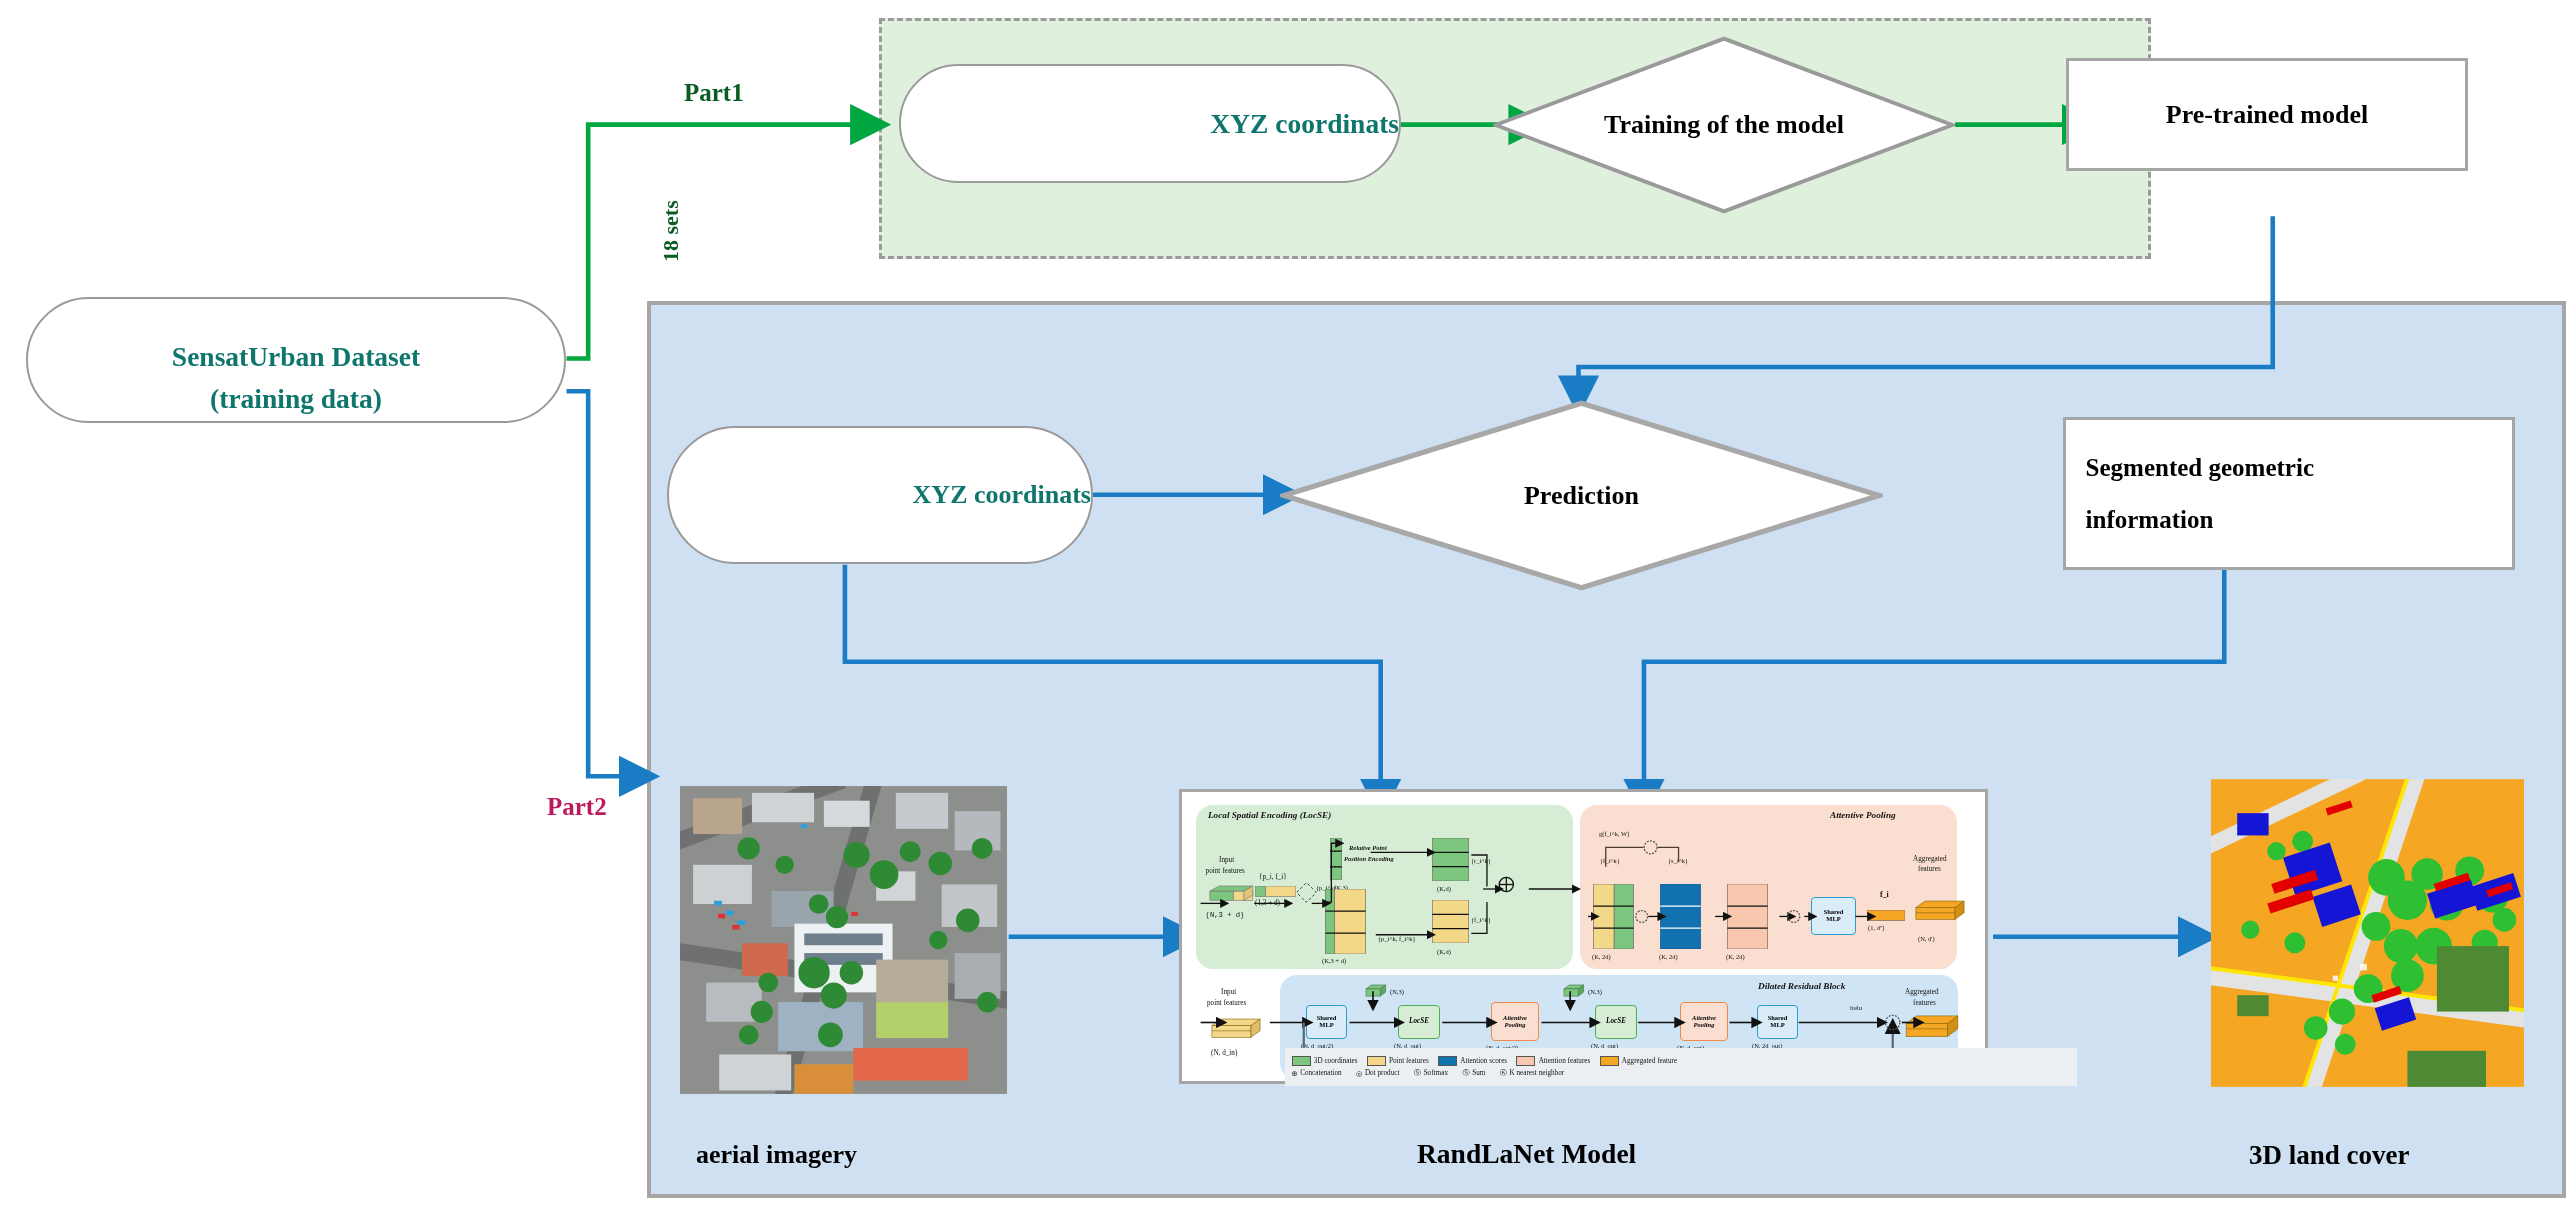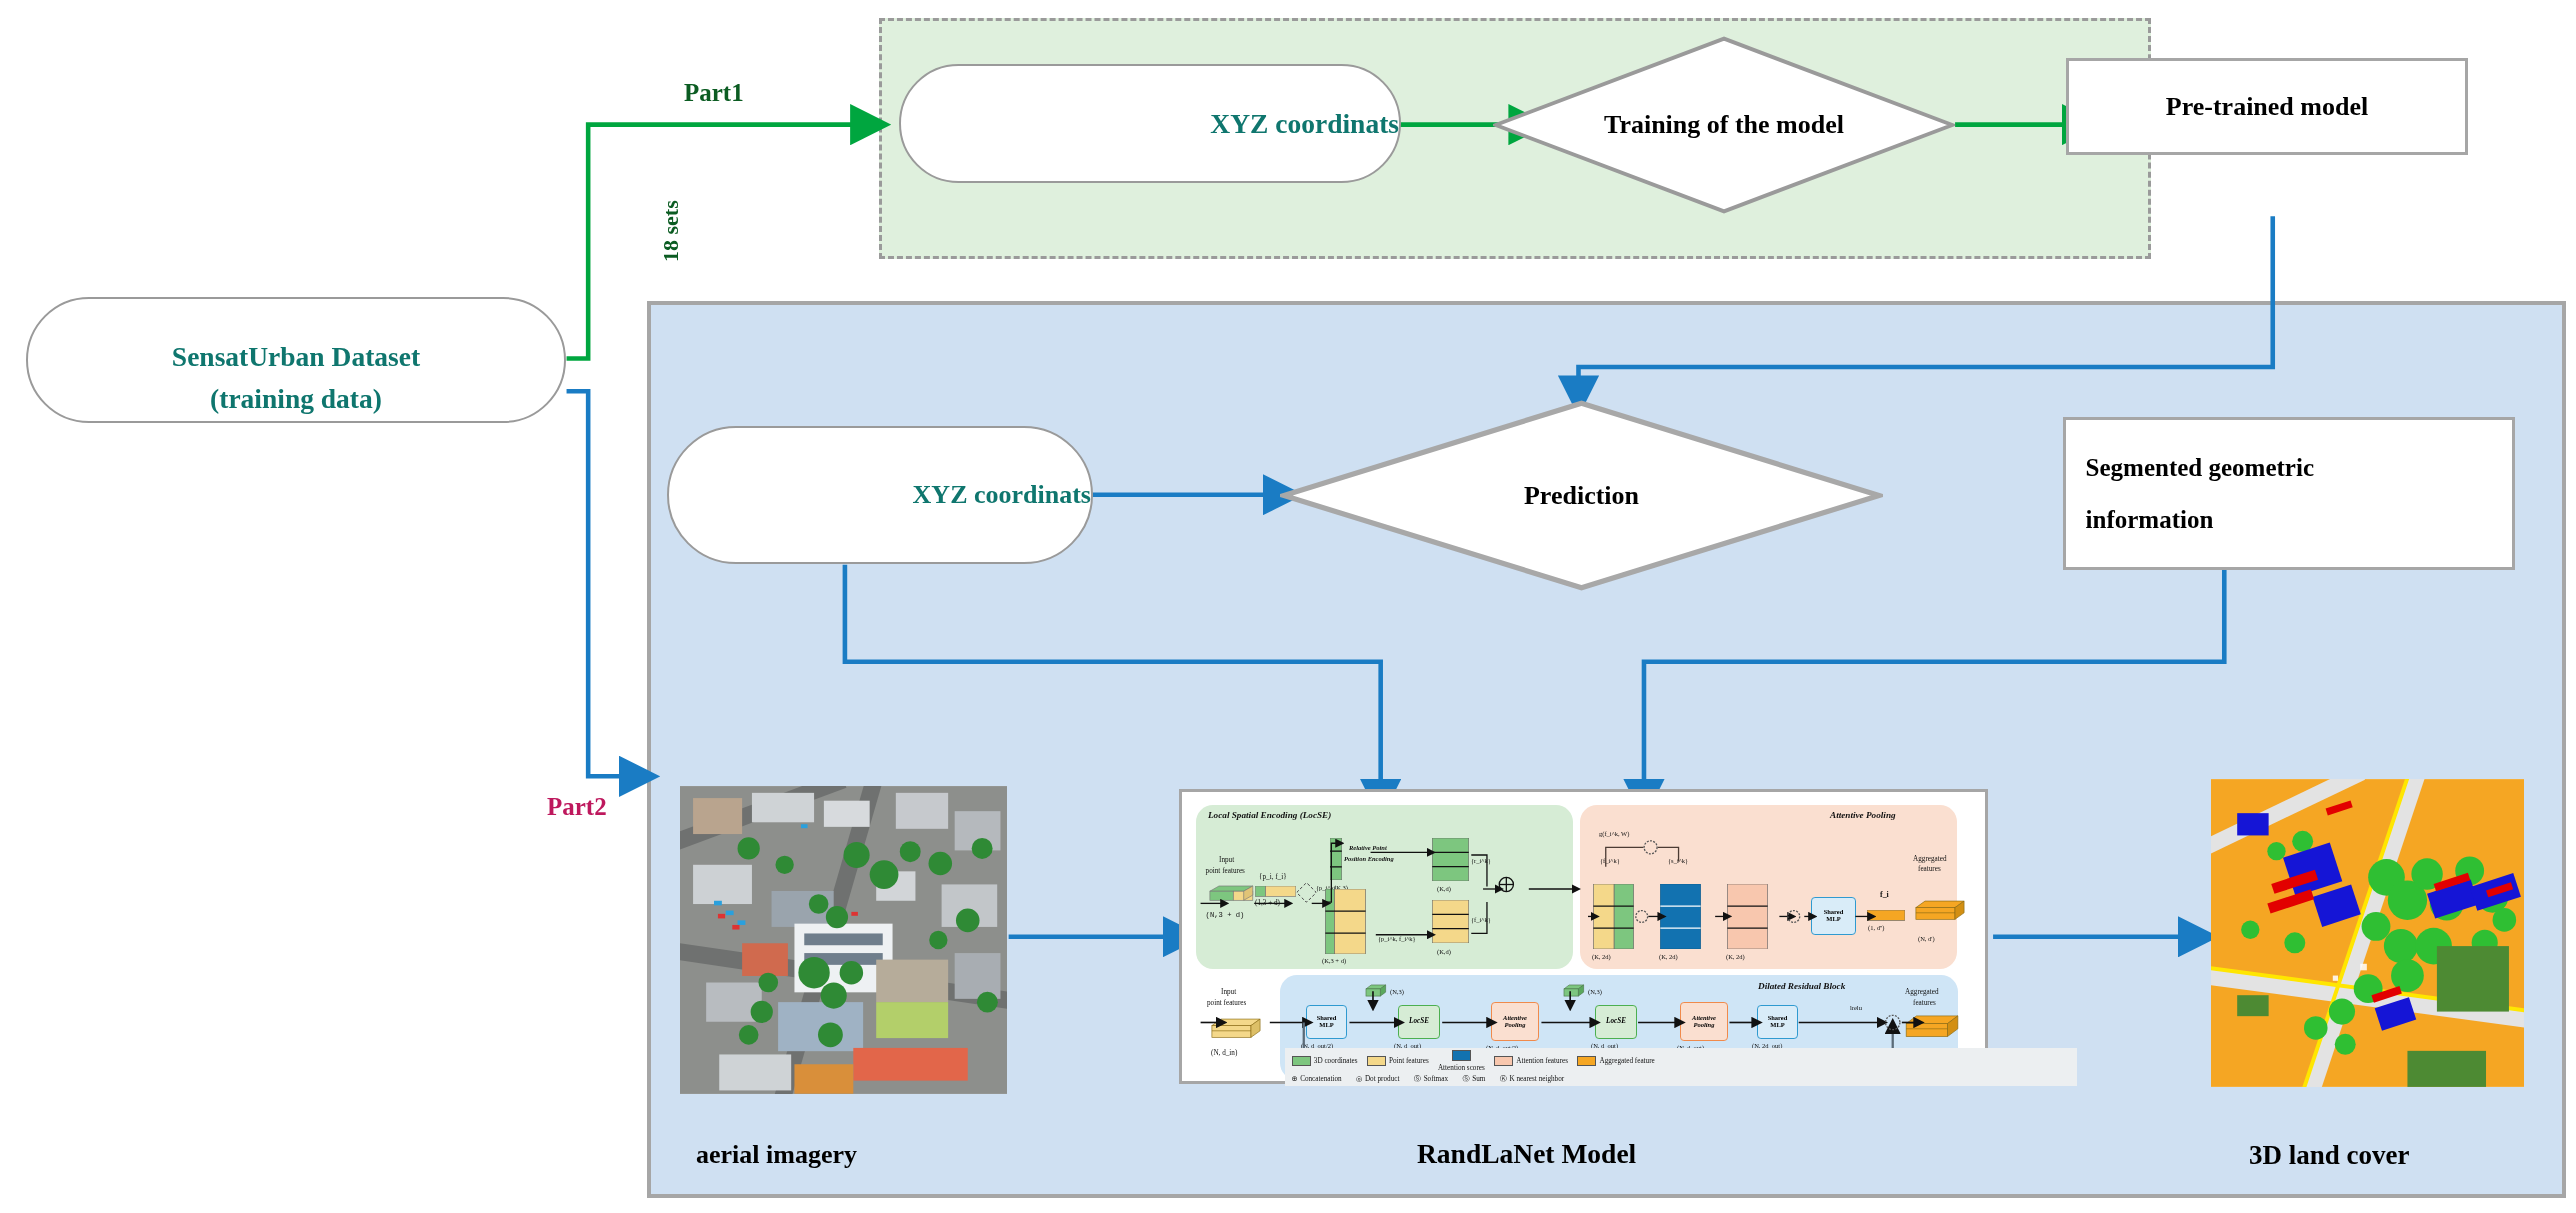--- a/index.html
+++ b/index.html
@@ -108,21 +108,21 @@
   <span>XYZ coordinats</span>
 </div>
 
 <div class="abs diamond-wrap" style="left:1493px;top:36px;width:462px;height:178px;">
   <svg width="462" height="178" viewBox="0 0 706 272">
     <polygon points="353,4 702,136 353,268 4,136" fill="#ffffff" stroke="#9a9a9a" stroke-width="6"></polygon>
   </svg>
   <div class="diamond-label" style="font-size:26px;">Training of the model</div>
 </div>
 
-<div class="abs rect" style="left:2066px;top:58px;width:402px;height:97px;font-size:26px;align-items:center;padding-left:0;">
+<div class="abs rect" style="left:2066px;top:58px;width:402px;height:113px;font-size:26px;align-items:center;padding-left:0;">
   <span>Pre-trained model</span>
 </div>
 
 <div class="abs stadium" style="left:667px;top:426px;width:426px;height:138px;font-size:26px;">
   <span>XYZ coordinats</span>
 </div>
 
 <div class="abs diamond-wrap" style="left:1280px;top:400px;width:603px;height:191px;">
   <svg width="603" height="191" viewBox="0 0 920 292">
     <polygon points="460,5 915,146 460,287 5,146" fill="#ffffff" stroke="#a8a8a8" stroke-width="8"></polygon>
@@ -500,21 +500,21 @@
             display:flex;flex-direction:column;justify-content:center;padding:2.6px 6.5px;box-sizing:border-box;">
   <div style="display:flex;gap:9.2px;align-items:center;">
     <span style="display:flex;align-items:center;gap:3.3px;">
       <span class="sw" style="background:#7dc67f;"></span>
       <span class="tiny">3D coordinates</span>
     </span>
     <span style="display:flex;align-items:center;gap:3.3px;">
       <span class="sw" style="background:#f4d88a;"></span>
       <span class="tiny">Point features</span>
     </span>
-    <span style="display:flex;align-items:center;gap:3.3px;flex-direction:column;">
+    <span style="display:flex;align-items:center;gap:3.3px;">
       <span class="sw" style="background:#1272b0;"></span>
       <span class="tiny">Attention scores</span>
     </span>
     <span style="display:flex;align-items:center;gap:3.3px;">
       <span class="sw" style="background:#f8c7ae;"></span>
       <span class="tiny">Attention features</span>
     </span>
     <span style="display:flex;align-items:center;gap:3.3px;">
       <span class="sw" style="background:#f5a623;"></span>
       <span class="tiny">Aggregated feature</span>

